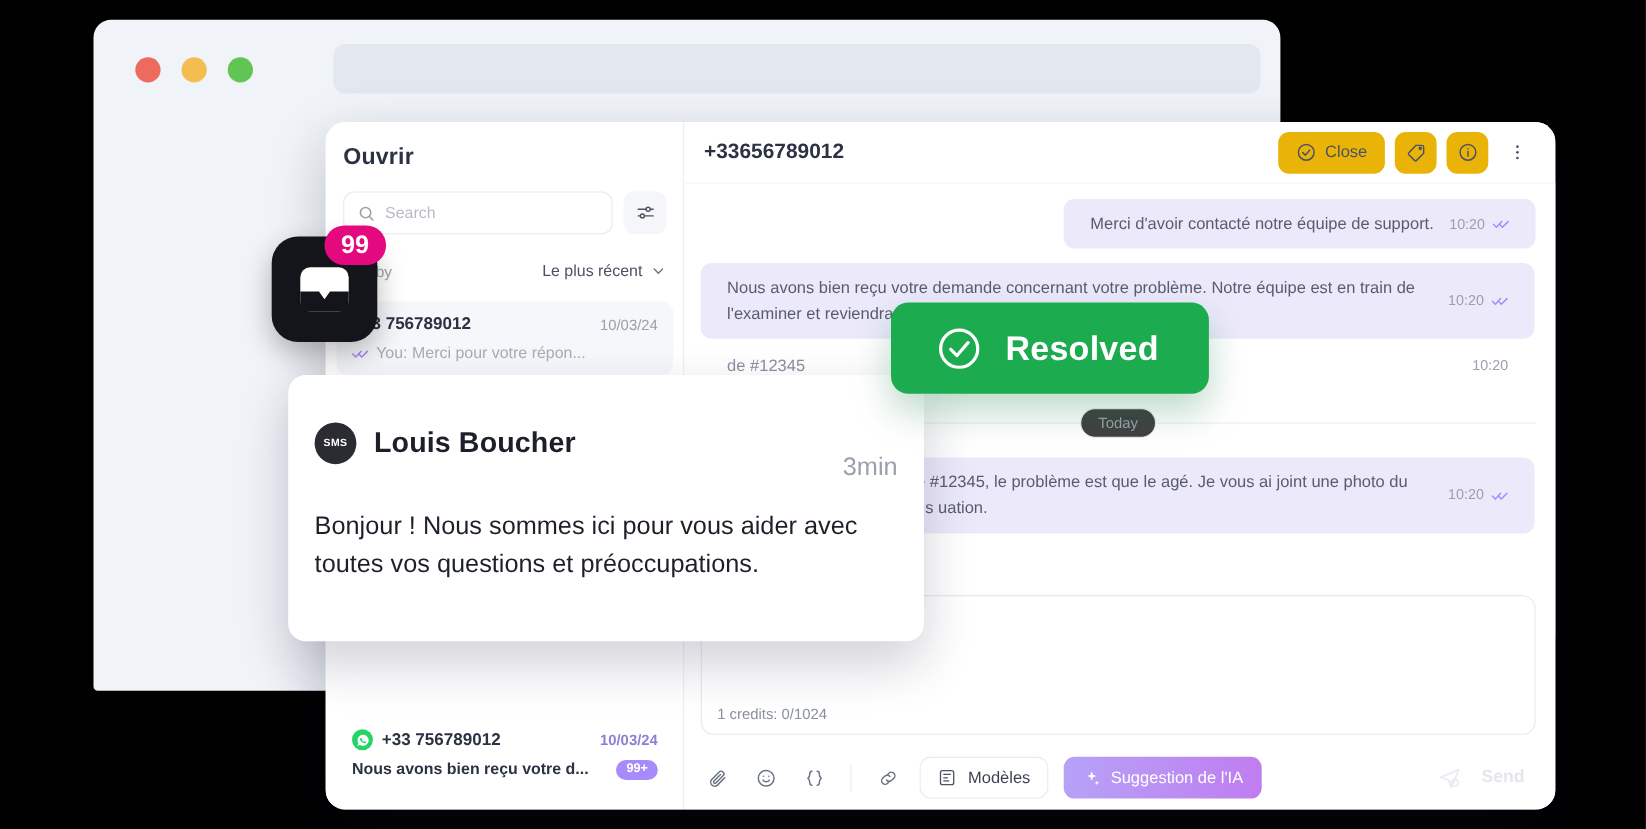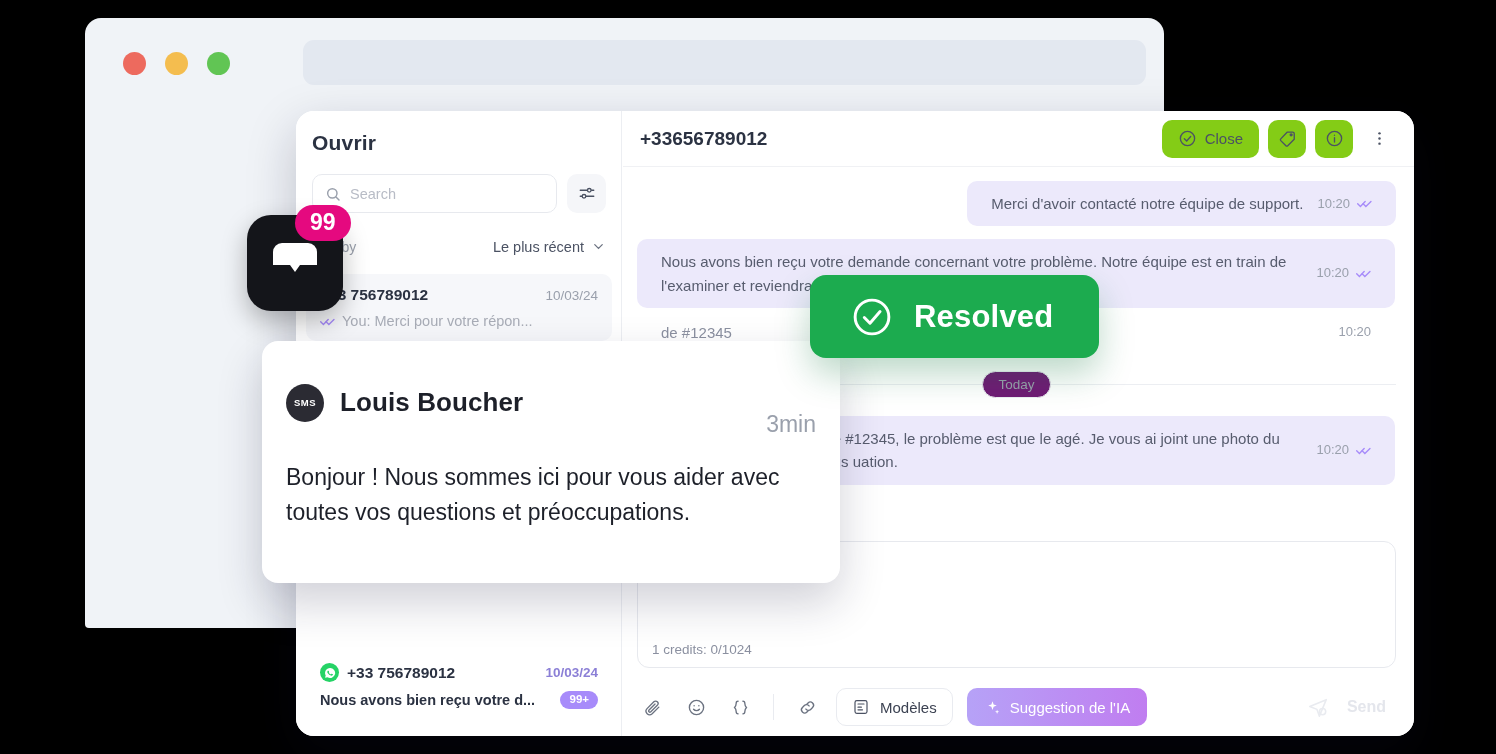--- a/index.html
+++ b/index.html
@@ -96,21 +96,21 @@
 
   
   .chat-pane { position: absolute; left: 327px; top: 0; right: 0; height: 100%; background: #fff; }
   .chat-header {
     position: relative; height: 56px; border-bottom: 1px solid #f0f1f4;
     display: flex; align-items: center; justify-content: space-between; padding: 0 18px 0 17px;
   }
   .chat-phone { font-size: 19px; font-weight: 700; color: #2b3242; }
   .hdr-actions { display: flex; align-items: center; gap: 9px; }
   .hdr-btn {
-    height: 38px; border-radius: 10px; background: #84cc16;
+    height: 38px; border-radius: 10px; background: #eab308;
     display: flex; align-items: center; justify-content: center; gap: 8px;
     padding: 0 16px; font-size: 15px; color: #4b5263;
   }
   .hdr-btn.sq { width: 38px; padding: 0; }
   .hdr-btn.plain { background: transparent; width: 34px; }
 
   .messages { position: relative; height: 412px; padding: 14px 18px 0 14px; background:#fff; }
   .bubble {
     background: #ece9fb; border-radius: 10px; padding: 11px 24px;
     font-size: 15px; line-height: 1.55; color: #575c6e; position: relative;
@@ -120,21 +120,21 @@
   .meta { display: flex; align-items: center; gap: 7px; font-size: 13px; color: #9aa0ac; white-space: nowrap; align-self: center;}
   .row-right { display: flex; justify-content: flex-end; margin-bottom: 13px; }
   .row-left { display: flex; justify-content: flex-start; margin-bottom: 13px; }
   .w-auto { max-width: 480px; }
   .w-wide { width: 758px; }
 
   .divider { display: flex; align-items: center; gap: 0; margin: 16px 0 18px; }
   .divider .line { flex: 1; height: 1px; background: #eceef2; }
   .divider .chip {
     border: 1px solid #eceef2; border-radius: 999px; padding: 5px 15px;
-    font-size: 13.5px; color: #9aa0ac; background: #701a75;
+    font-size: 13.5px; color: #9aa0ac; background: #404040;
   }
 
   
   .composer {
     position: absolute; left: 14px; right: 18px; top: 430px; height: 127px;
     border: 1px solid #e7e9ee; border-radius: 12px; background: #fff;
   }
   .credits { position: absolute; left: 14px; bottom: 10px; font-size: 13.5px; color: #8b90a0; }
   .toolbar {
     position: absolute; left: 14px; right: 18px; top: 570px; height: 52px;

